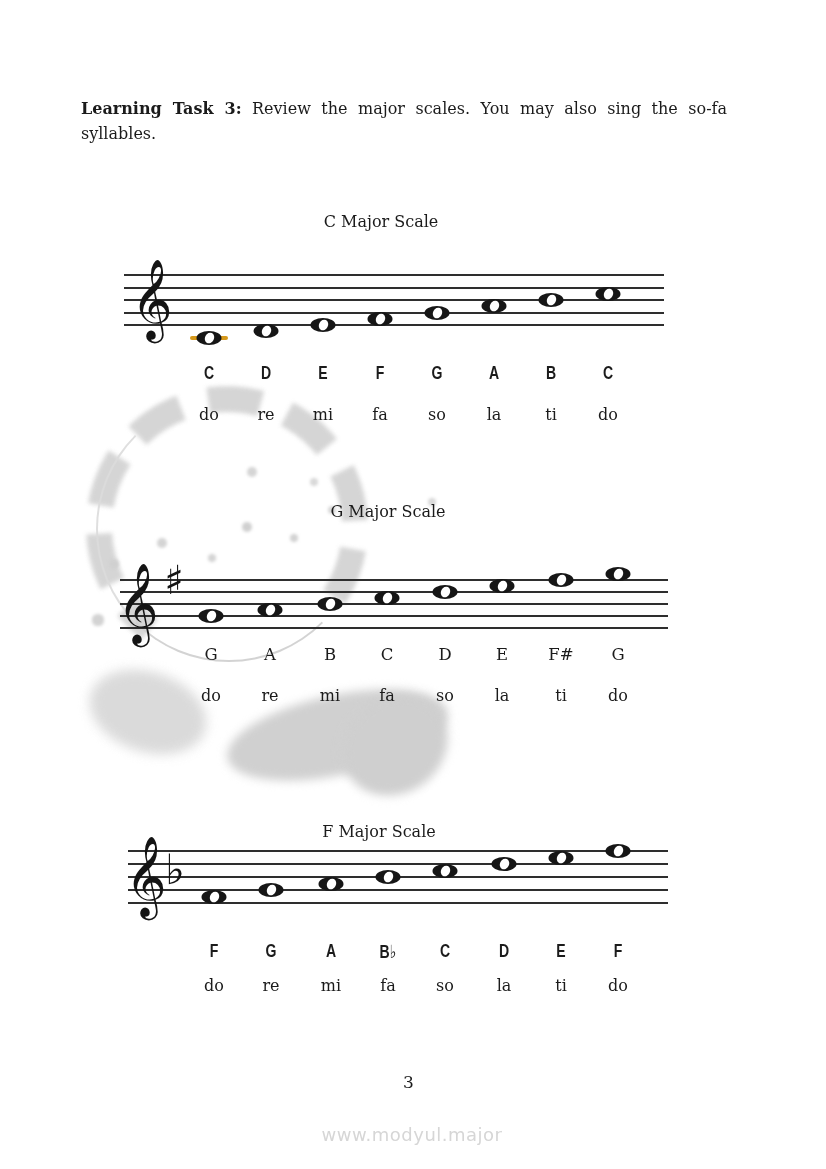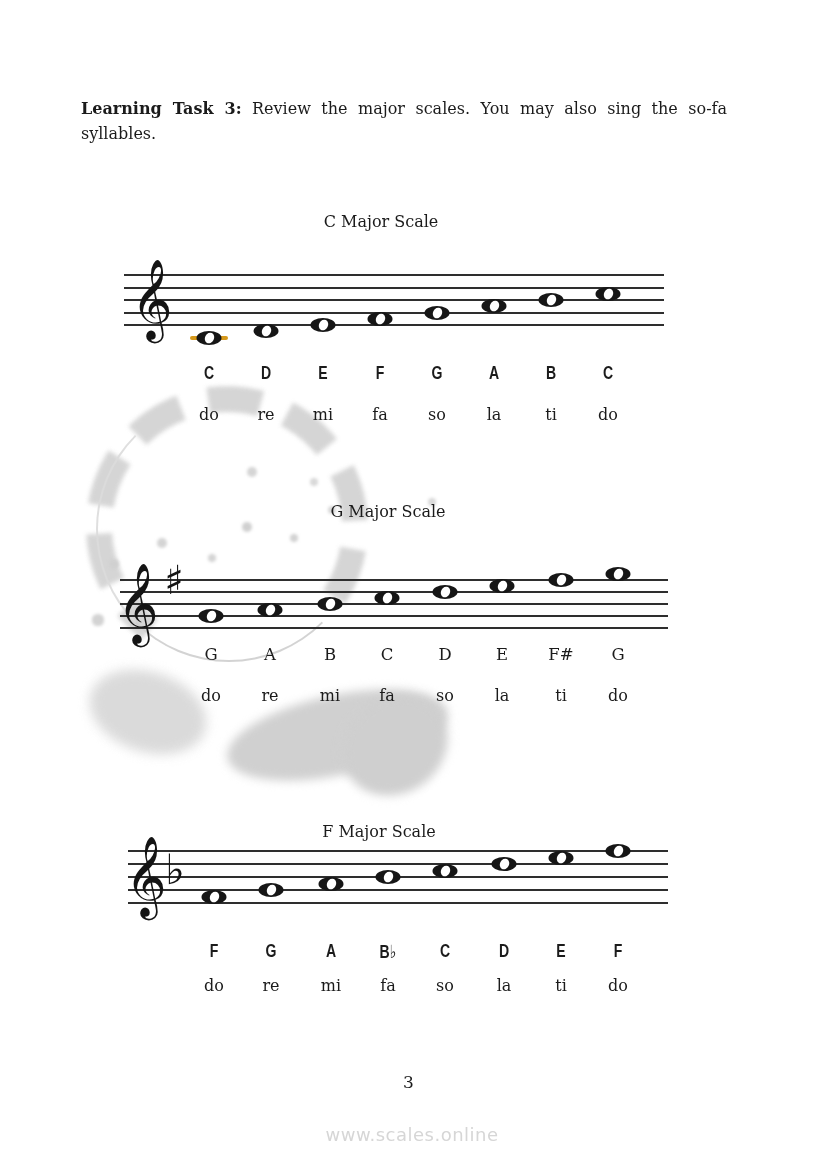--- a/index.html
+++ b/index.html
@@ -173,15 +173,15 @@
       <div class="sofa" style="left: 504px; top: 976px;">la</div>
       <div class="note" style="left: 561px; top: 857.5px;"></div>
       <div class="nletter lt-cond" style="left: 561px; top: 941px;">E</div>
       <div class="sofa" style="left: 561px; top: 976px;">ti</div>
       <div class="note" style="left: 618px; top: 851px;"></div>
       <div class="nletter lt-cond" style="left: 618px; top: 941px;">F</div>
       <div class="sofa" style="left: 618px; top: 976px;">do</div>
     </section>
 
   <div class="page-number">3</div>
-  <div class="site-watermark">www.scales.online</div>
+  <div class="site-watermark">www.modyul.major</div>
 
 </div>
 
 </body></html>

